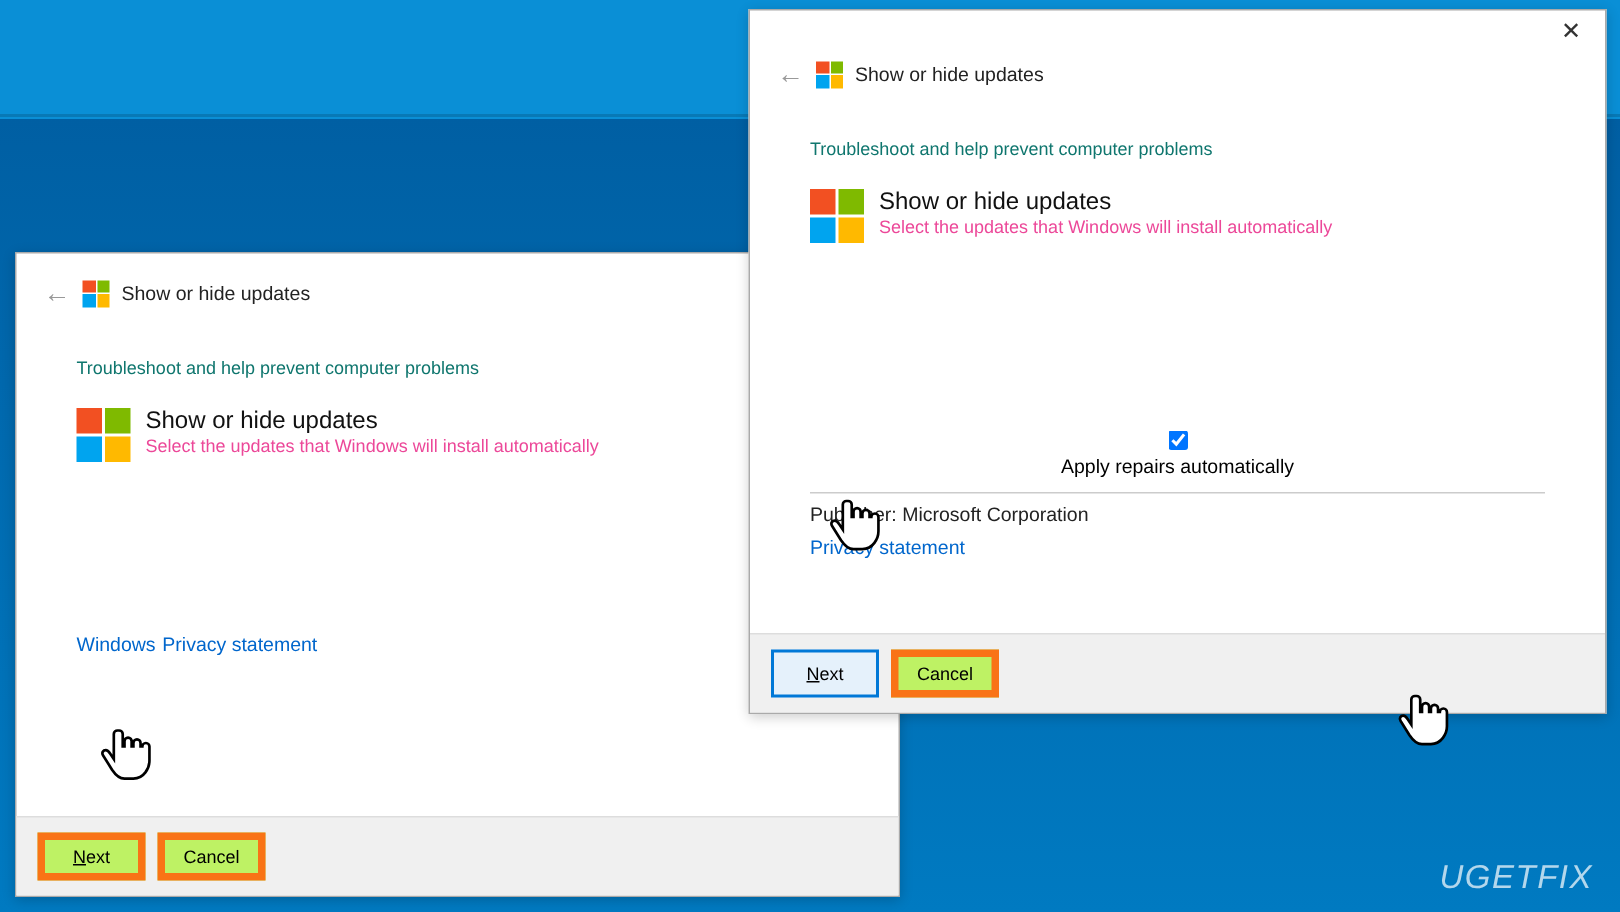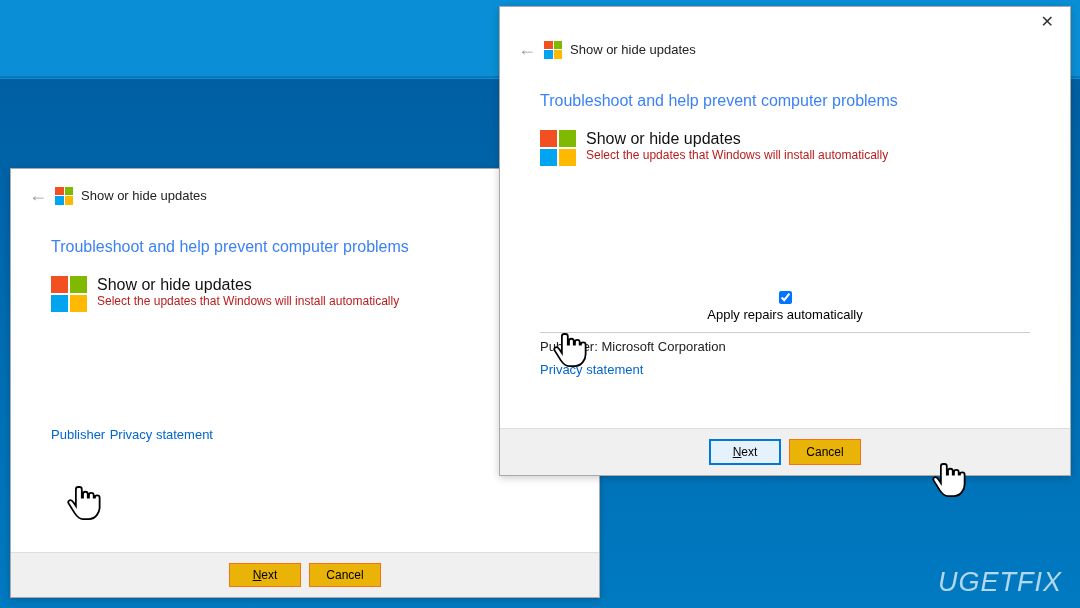--- a/index.html
+++ b/index.html
@@ -57,43 +57,43 @@
 .ms-logo span:nth-child(3){background:#00a4ef;}
 .ms-logo span:nth-child(4){background:#ffb900;}
 .header-title {
   font-size: 13px;
   color: #222;
 }
 .content {
   padding: 10px 40px 10px 40px;
 }
 .heading {
-  color: #3b82f6;
-  font-size: 16px;
+  color: #0f766e;
+  font-size: 12px;
   margin: 10px 0 20px 0;
   font-weight: 400;
 }
 .sub-row {
   display:flex;
   align-items:flex-start;
   margin-bottom: 8px;
 }
 .sub-row .ms-logo {
   width: 36px; height: 36px;
   margin-right: 10px;
   gap: 2px;
 }
 .sub-title {
   font-size: 16px;
   color: #111;
   margin: 0;
 }
 .sub-desc {
   font-size: 12px;
-  color: #b91c1c;
+  color: #ec4899;
   margin: 0;
 }
 .advanced-link, .privacy-link {
   color: #0066cc;
   font-size: 13px;
   cursor: pointer;
   display: inline-block;
 }
 .publisher {
   font-size: 13px;
@@ -111,29 +111,29 @@
 hr.divider {
   border: none;
   border-top: 1px solid #ccc;
   margin: 6px 0;
 }
 .button-bar {
   border-top: 1px solid #ddd;
   background: #f0f0f0;
   padding: 10px 14px;
   display: flex;
-  justify-content: center;
+  justify-content: flex-start;
   gap: 8px;
 }
 .btn {
   min-width: 72px;
   padding: 4px 12px;
   font-size: 12px;
-  border: 1px solid #f97316;
-  background: #eab308;
+  border: 5px solid #f97316;
+  background: #bef264;
   cursor: pointer;
   font-family: inherit;
 }
 .btn.default {
   border: 2px solid #0078d7;
   background: #e5f1fb;
 }
 .btn .underline { text-decoration: underline; }
 
 .cursor-hand {
@@ -143,21 +143,21 @@
   pointer-events: none;
   z-index: 1000;
 }
 .cursor-hand svg { width:100%; height:100%; }
 
 .watermark {
   position:absolute;
   right: 18px;
   bottom: 10px;
   color: rgba(255,255,255,0.7);
-  font-size: 27px;
+  font-size: 22px;
   font-weight: 300;
   letter-spacing: 1px;
   font-style: italic;
 }
 </style>
 </head>
 <body>
 
 <div class="band-border"></div>
 
@@ -180,21 +180,21 @@
           <span></span>
           <span></span>
           <span></span>
         </span>
       <div>
         <p class="sub-title">Show or hide updates</p>
         <p class="sub-desc">Select the updates that Windows will install automatically</p>
       </div>
     </div>
     <div style="height:105px;"></div>
-    <div class="advanced-link">Publisher</div>
+    <div class="advanced-link">Windows</div>
     <span class="privacy-link">Privacy statement</span>
   </div>
   <div class="button-bar" style="position:absolute;left:0;right:0;bottom:0;">
     <button class="btn"><span class="underline">N</span><span>ext</span></button>
     <button class="btn">Cancel</button>
   </div>
 </div>
 
 <div class="window" style="left:499px; top:6px; width:572px; height:470px;">
   <div class="titlebar">

